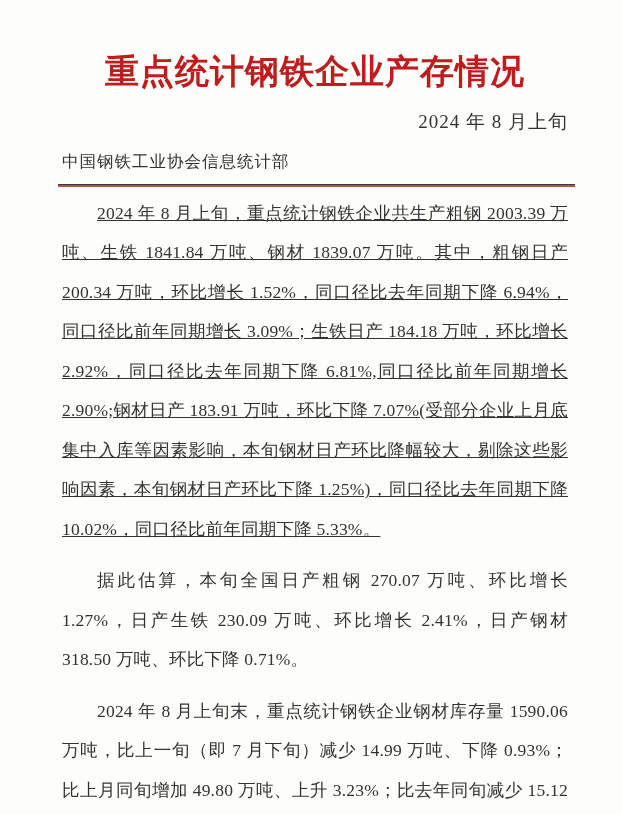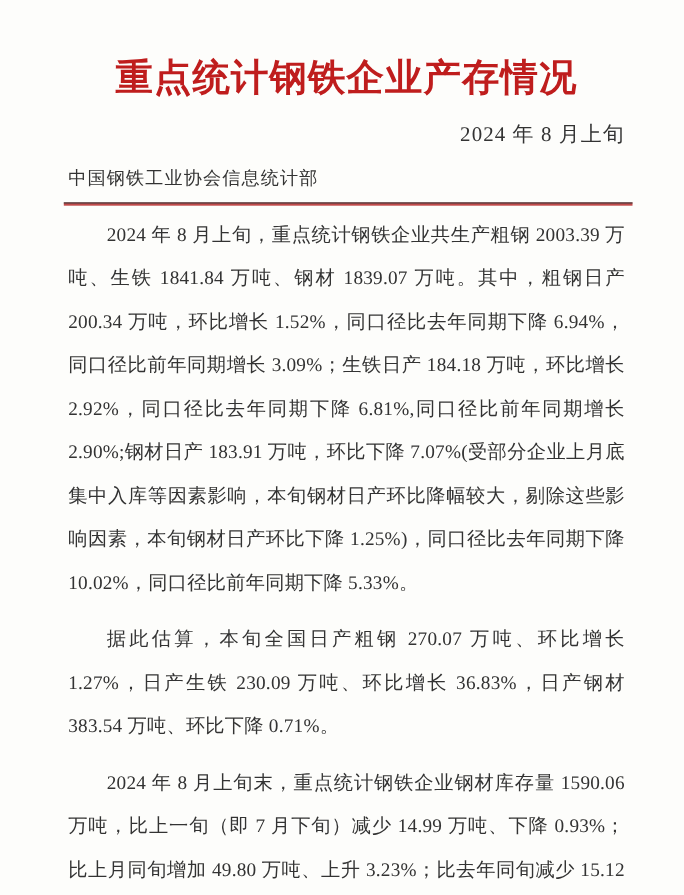--- a/index.html
+++ b/index.html
@@ -52,32 +52,32 @@
   }
   .doc-body { margin-top: 7px; }
   .doc-body p {
     font-size: 17.5px;
     line-height: 39.5px;
     text-align: justify;
     text-indent: 2em;
     letter-spacing: 0.2px;
     margin-top: 12px;
   }
-  .doc-body p:first-child { margin-top: 0; }
+  .doc-body p:first-child { margin-top: 0; text-decoration: underline; }
 </style>
 </head>
 <body>
 
 <div class="page">
   <h1 class="doc-title">重点统计钢铁企业产存情况</h1>
 
   <div class="doc-subtitle">2024 年 8 月上旬</div>
 
   <div class="doc-author">中国钢铁工业协会信息统计部</div>
 
   <div class="header-divider"></div>
 
   <div class="doc-body">
     <p>2024 年 8 月上旬，重点统计钢铁企业共生产粗钢 2003.39 万吨、生铁 1841.84 万吨、钢材 1839.07 万吨。其中，粗钢日产 200.34 万吨，环比增长 1.52%，同口径比去年同期下降 6.94%，同口径比前年同期增长 3.09%；生铁日产 184.18 万吨，环比增长 2.92%，同口径比去年同期下降 6.81%,同口径比前年同期增长 2.90%;钢材日产 183.91 万吨，环比下降 7.07%(受部分企业上月底集中入库等因素影响，本旬钢材日产环比降幅较大，剔除这些影响因素，本旬钢材日产环比下降 1.25%)，同口径比去年同期下降 10.02%，同口径比前年同期下降 5.33%。</p>
-    <p>据此估算，本旬全国日产粗钢 270.07 万吨、环比增长 1.27%，日产生铁 230.09 万吨、环比增长 36.83%，日产钢材 383.54 万吨、环比下降 0.71%。</p>
+    <p>据此估算，本旬全国日产粗钢 270.07 万吨、环比增长 1.27%，日产生铁 230.09 万吨、环比增长 2.41%，日产钢材 318.50 万吨、环比下降 0.71%。</p>
     <p>2024 年 8 月上旬末，重点统计钢铁企业钢材库存量 1590.06 万吨，比上一旬（即 7 月下旬）减少 14.99 万吨、下降 0.93%；比上月同旬增加 49.80 万吨、上升 3.23%；比去年同旬减少 15.12 万吨、下降 0.94%；比前年同旬减少 114.98 万吨、下降 6.74%。（信息统计部）</p>
   </div>
 </div>
 
 </body></html>

